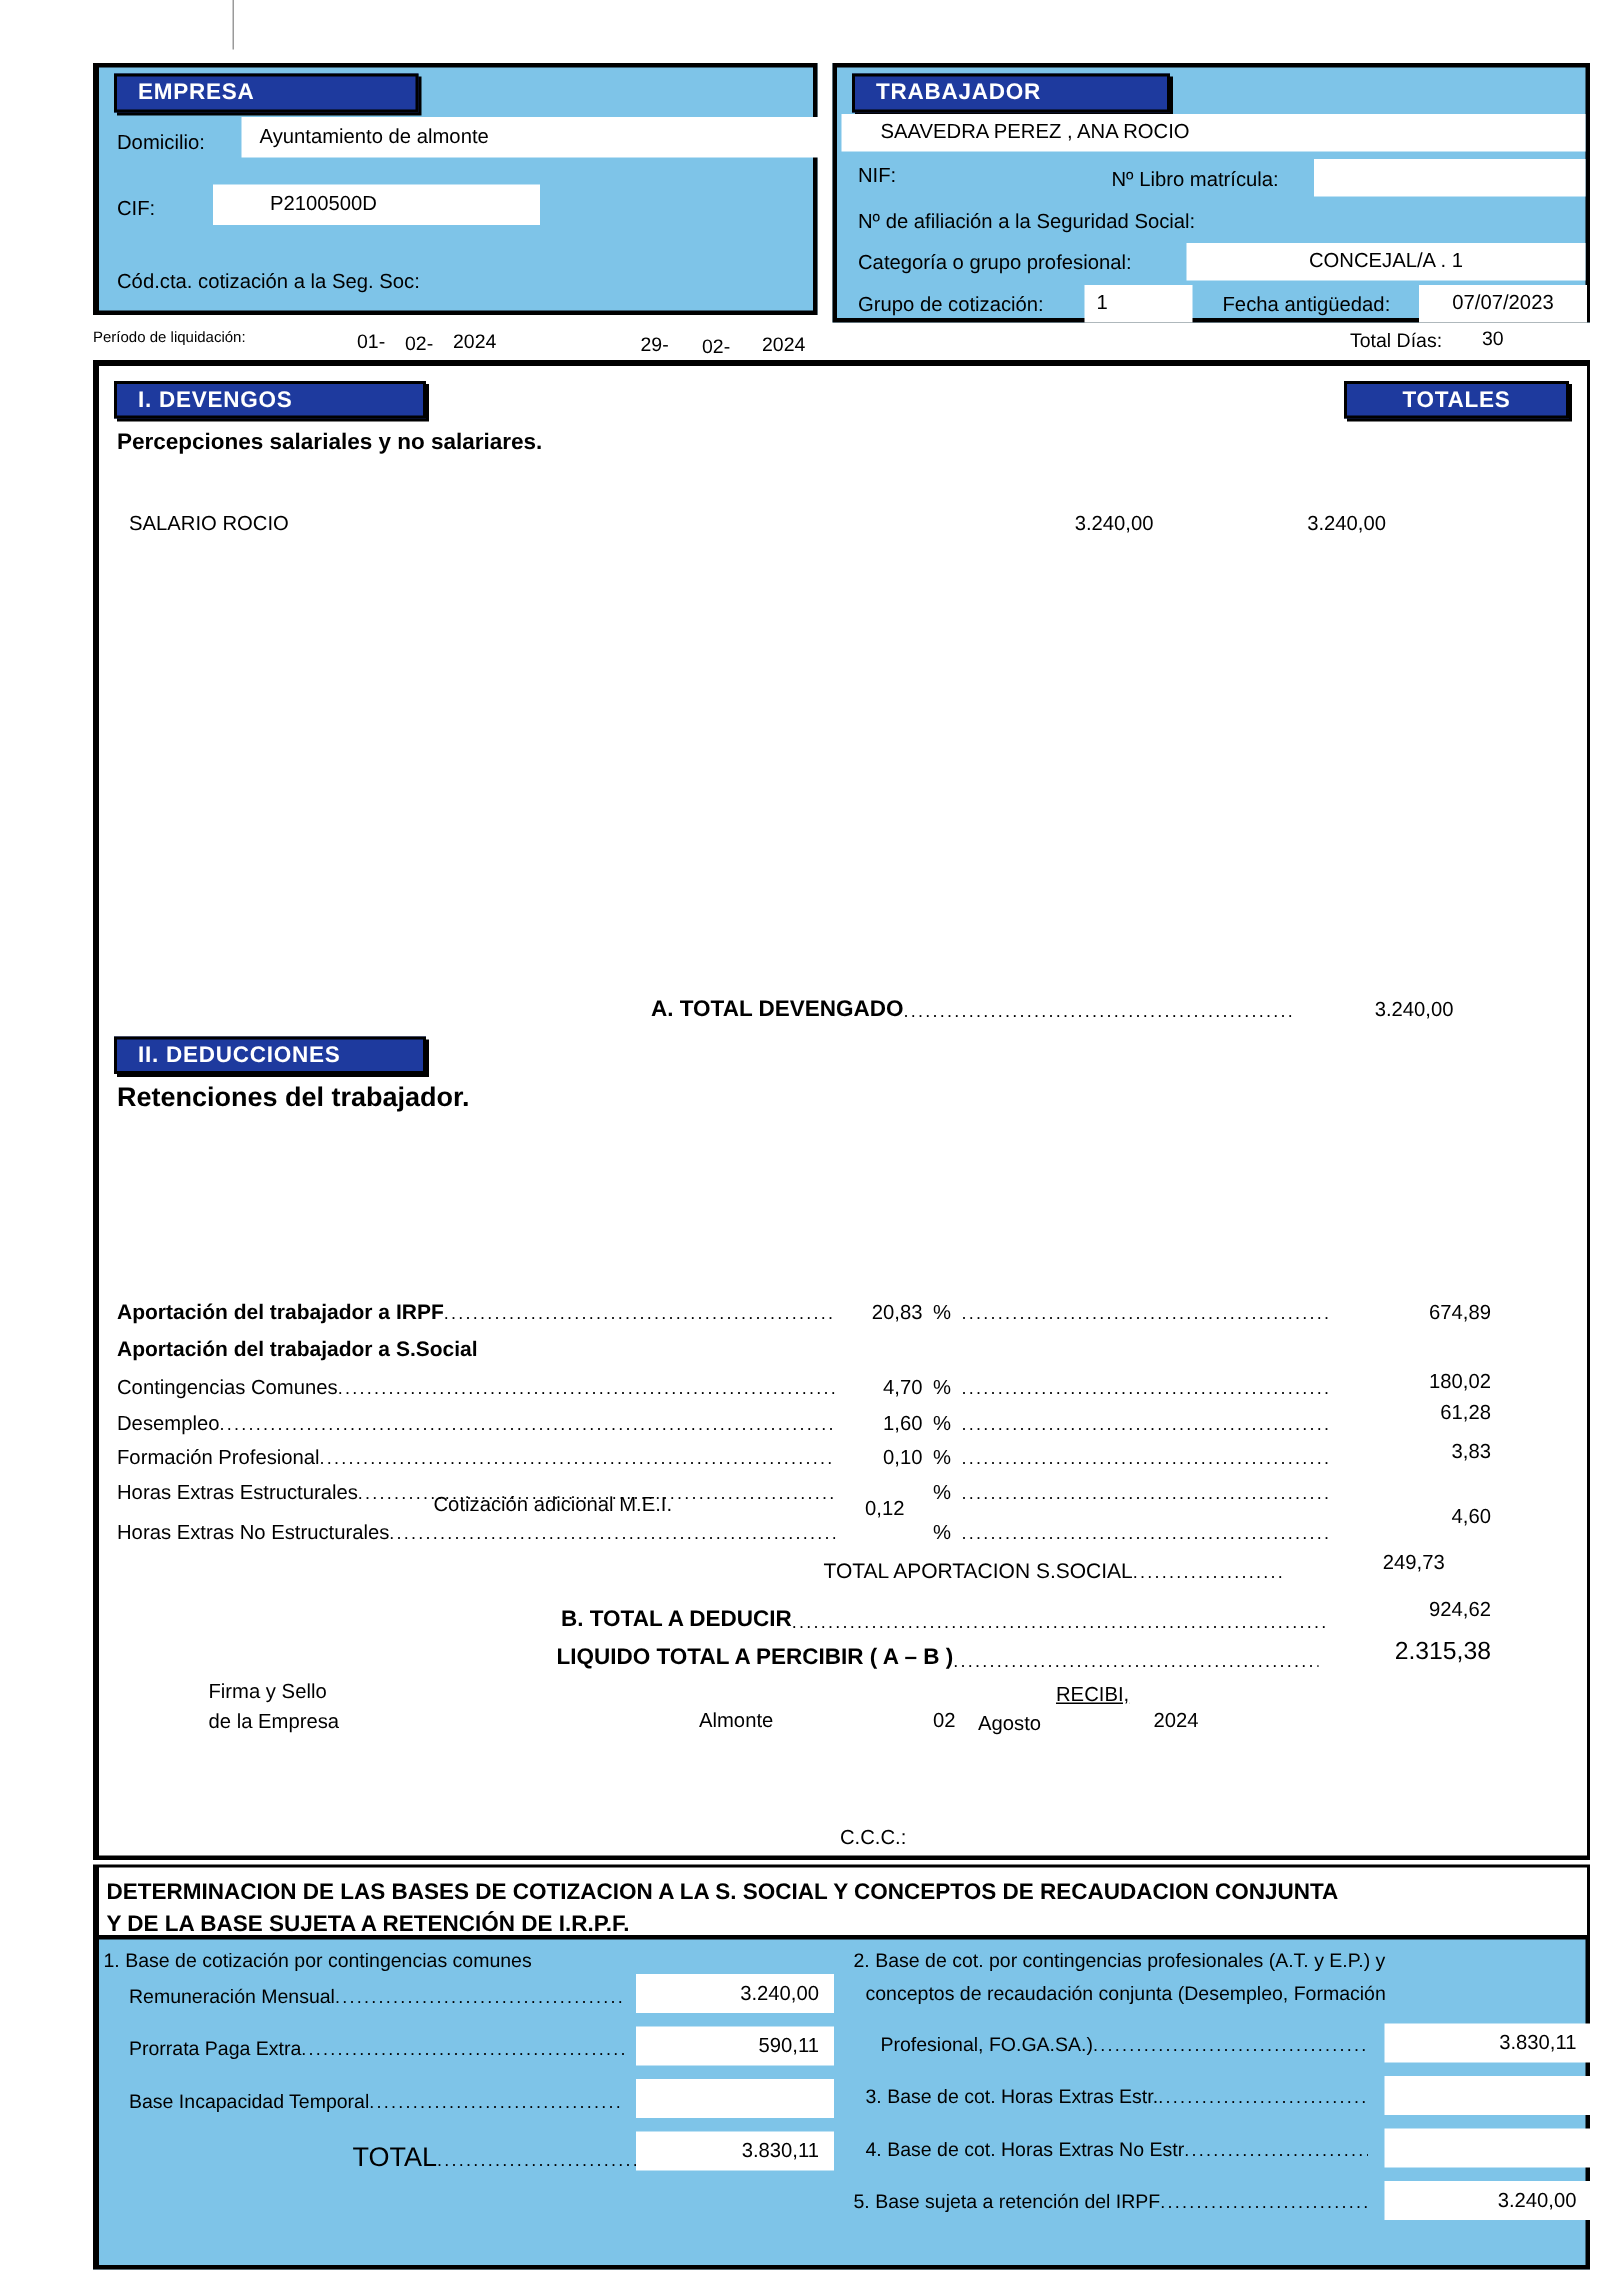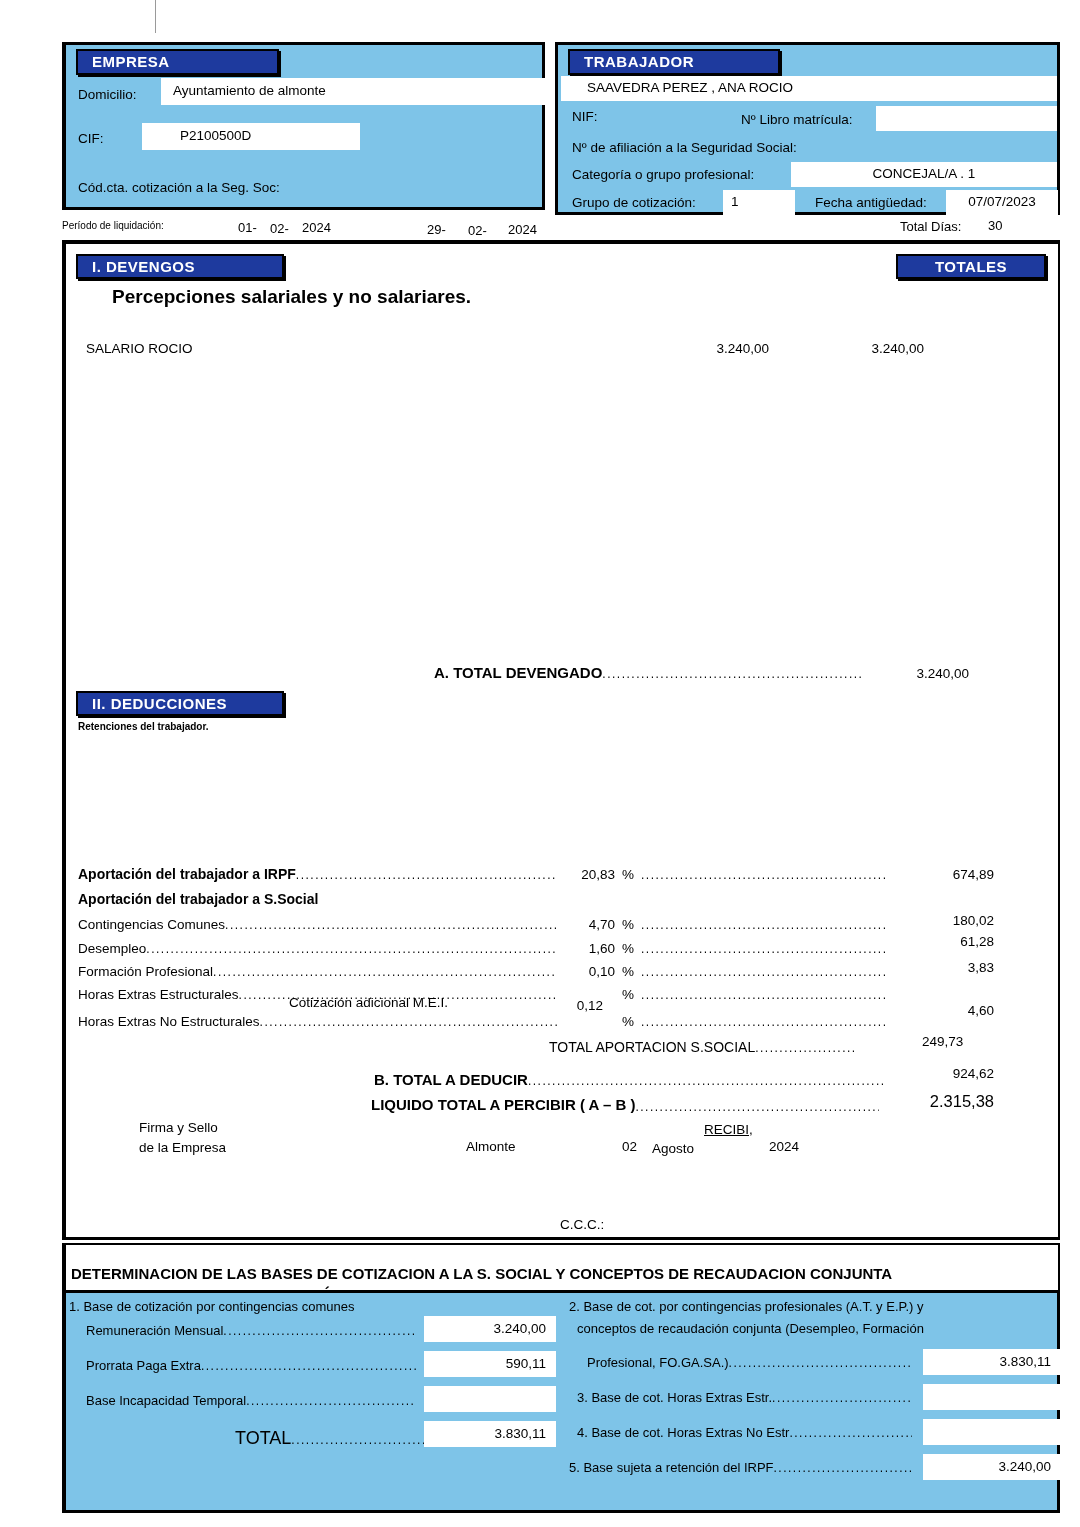--- a/index.html
+++ b/index.html
@@ -87,36 +87,36 @@
   <div class="lbl" style="left:988px;top:218px;font-size:13px;">30</div>
 
   <div style="position:absolute;left:62px;top:240px;width:998px;height:1000px;background:#fff;border:2px solid #000;border-top-width:4px;border-left-width:4px;border-bottom-width:3px;box-sizing:border-box;">
 
     <div class="hdr" style="left:10px;top:10px;width:208px;height:25px;">
       <span>I. DEVENGOS</span>
     </div>
     <div class="hdr" style="left:830px;top:10px;width:150px;height:25px;text-align:center;padding-left:0;">
       <span>TOTALES</span>
     </div>
-    <div class="lbl b" style="left:12px;top:42px;font-size:19px;margin-left:34px;">Percepciones salariales y no salariares.</div>
+    <div class="lbl b" style="left:12px;top:42px;font-size:15px;">Percepciones salariales y no salariares.</div>
 
     <div class="lbl" style="left:20px;top:97px;">SALARIO ROCIO</div>
     <div class="num" style="left:598px;top:97px;width:105px;">3.240,00</div>
     <div class="num" style="left:753px;top:97px;width:105px;">3.240,00</div>
 
     <div class="flexrow" style="left:368px;top:420px;width:535px;">
       <span class="b" style="font-size:15px;">A. TOTAL DEVENGADO</span>
       <span class="lead"></span>
       <span class="amt">3.240,00</span>
     </div>
 
     <div class="hdr" style="left:10px;top:447px;width:208px;height:25px;">
       <span>II. DEDUCCIONES</span>
     </div>
-    <div class="lbl b" style="left:12px;top:477px;font-size:10px;text-align:center;">Retenciones del trabajador.</div>
+    <div class="lbl b" style="left:12px;top:477px;font-size:18px;text-align:center;">Retenciones del trabajador.</div>
 
     <div class="flexrow" style="left:12px;top:622px;width:916px;">
       <span class="b" style="font-size:14px;">Aportación del trabajador a IRPF</span>
       <span class="lead"></span>
       <span class="rate">20,83</span>
       <span class="pct">%</span>
       <span class="lead2"></span>
       <span class="amt">674,89</span>
     </div>
 
@@ -189,21 +189,21 @@
     <div class="lbl" style="left:73px;top:896px;">de la Empresa</div>
     <div class="lbl" style="left:638px;top:878px;text-decoration:underline;">RECIBI,</div>
     <div class="lbl" style="left:400px;top:895px;">Almonte</div>
     <div class="lbl" style="left:556px;top:895px;">02</div>
     <div class="lbl" style="left:586px;top:897px;">Agosto</div>
     <div class="lbl" style="left:703px;top:895px;">2024</div>
 
     <div class="lbl" style="left:494px;top:973px;">C.C.C.:</div>
   </div>
 
-  <div style="position:absolute;left:62px;top:1243px;width:998px;height:49px;background:#fff;border:2px solid #000;border-left-width:4px;box-sizing:border-box;padding:18px 5px;">
+  <div style="position:absolute;left:62px;top:1243px;width:998px;height:49px;background:#fff;border:2px solid #000;border-left-width:4px;box-sizing:border-box;padding:6px 5px;">
     <div class="b" style="font-size:15px;line-height:21px;white-space:nowrap;">DETERMINACION DE LAS BASES DE COTIZACION A LA S. SOCIAL Y CONCEPTOS DE RECAUDACION CONJUNTA</div>
     <div class="b" style="font-size:15px;line-height:21px;white-space:nowrap;">Y DE LA BASE SUJETA A RETENCIÓN DE I.R.P.F.</div>
   </div>
 
   <div class="panel" style="left:62px;top:1292px;width:998px;height:221px;border-top-width:1px;border-left-width:4px;">
 
     <div class="lbl" style="left:3px;top:6px;font-size:13px;">1. Base de cotización por contingencias comunes</div>
 
     <div class="flexrow" style="left:20px;top:30px;width:330px;font-size:13px;">
       <span>Remuneración Mensual</span>

